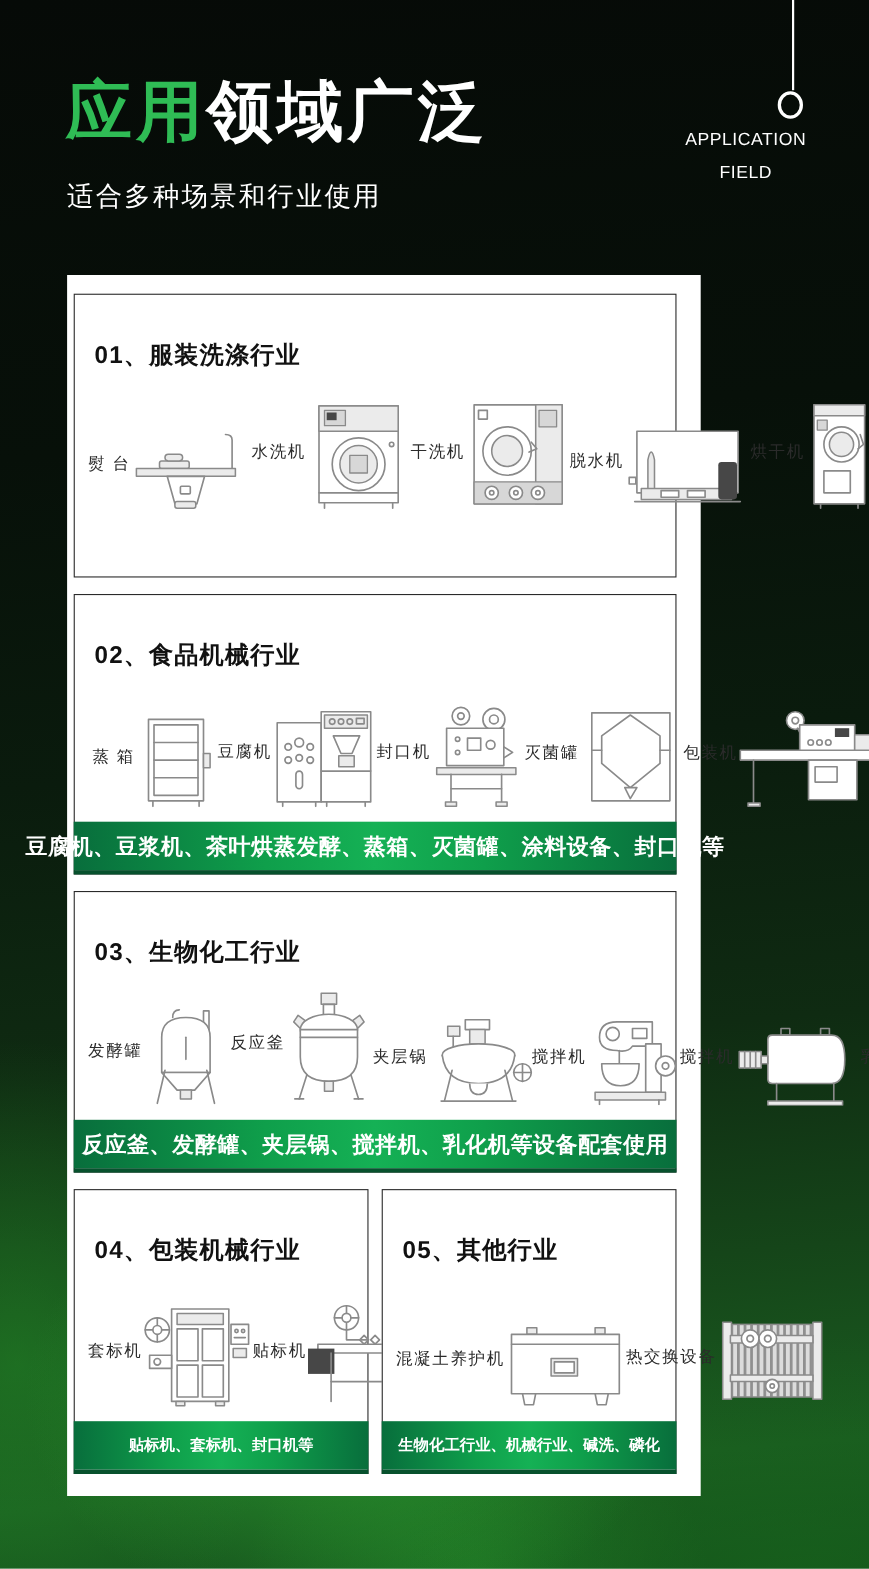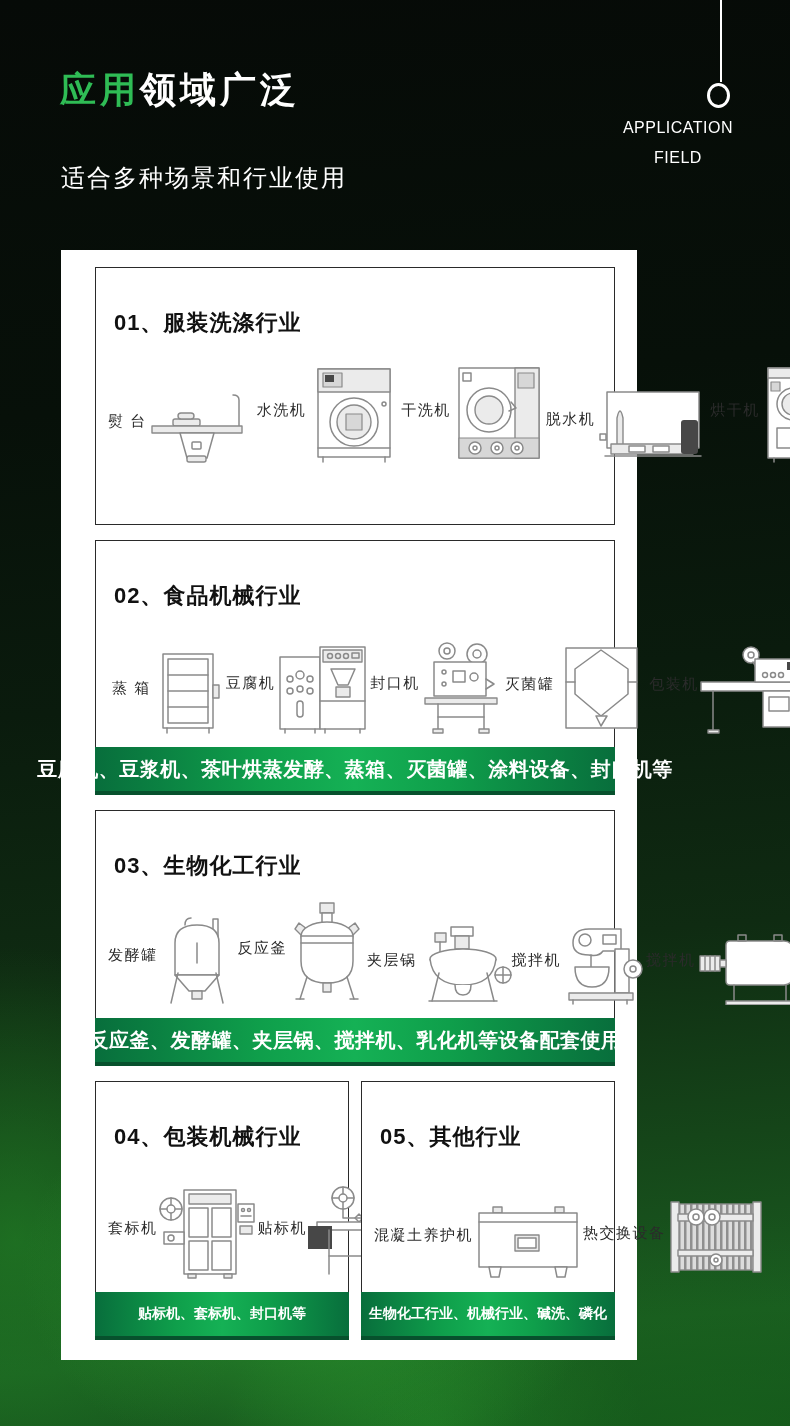--- a/index.html
+++ b/index.html
@@ -7,29 +7,29 @@
     width:790px;height:1426px;position:relative;overflow:hidden;
     font-family:"Liberation Sans","DejaVu Sans",sans-serif;
     background:
       radial-gradient(420px 300px at 40% 1270px, rgba(44,158,48,.75), rgba(44,158,48,0) 70%),
       radial-gradient(340px 420px at 2% 1240px, rgba(36,140,40,.55), rgba(36,140,40,0) 70%),
       radial-gradient(520px 300px at 92% 1430px, rgba(24,104,28,.55), rgba(24,104,28,0) 72%),
       radial-gradient(300px 220px at 55% 1430px, rgba(40,150,44,.5), rgba(40,150,44,0) 70%),
       linear-gradient(175deg,#060a07 0%,#071009 28%,#0a1b0d 48%,#0f2b12 66%,#154519 80%,#1a5c20 92%,#14501b 100%);
   }
   
-  .hdr-title{position:absolute;left:60px;top:72px;font-size:36px;font-weight:800;letter-spacing:4px;line-height:1;white-space:nowrap;}
+  .hdr-title{position:absolute;left:60px;top:72px;font-size:60px;font-weight:800;letter-spacing:4px;line-height:1;white-space:nowrap;}
   .hdr-title .accent{color:#2fbc55;}
   .hdr-title .rest{color:#ffffff;}
   .hdr-sub{position:absolute;left:61px;top:162px;font-size:24px;color:#ffffff;letter-spacing:2px;font-weight:500;}
   .corner-line{position:absolute;top:0;right:68px;width:2px;height:82px;background:#ffffff;}
   .corner-circle{position:absolute;top:83px;right:60px;width:17px;height:19px;border:3px solid #ffffff;border-radius:50%;}
   .corner-text{position:absolute;top:113px;right:57px;text-align:center;color:#ffffff;font-size:16px;font-weight:normal;letter-spacing:.5px;line-height:1.9;}
   
-  .panel{position:absolute;left:61px;top:250px;width:576px;height:1110px;background:#ffffff;box-sizing:border-box;padding:17px 22px 0 34px;}
+  .panel{position:absolute;left:61px;top:250px;width:576px;height:1110px;background:#ffffff;box-sizing:border-box;padding:17px 22px 0 6px;}
   .card{position:relative;box-sizing:border-box;border:1px solid #2a2a2a;background:#ffffff;margin-bottom:15px;}
   .card.c1{height:258px;}
   .card.c2{height:255px;}
   .card.c3{height:256px;}
   .row{display:flex;gap:12px;}
   .card.half{flex:1;height:259px;margin-bottom:0;}
   .card-title{position:absolute;top:22px;left:18px;font-size:22px;font-weight:bold;color:#111111;letter-spacing:1px;}
   .machines{position:absolute;left:12px;right:12px;bottom:60px;display:flex;align-items:flex-end;justify-content:space-around;}
   .machines.tight{justify-content:space-between;left:16px;right:4px;}
   .machines.center{justify-content:space-evenly;}

